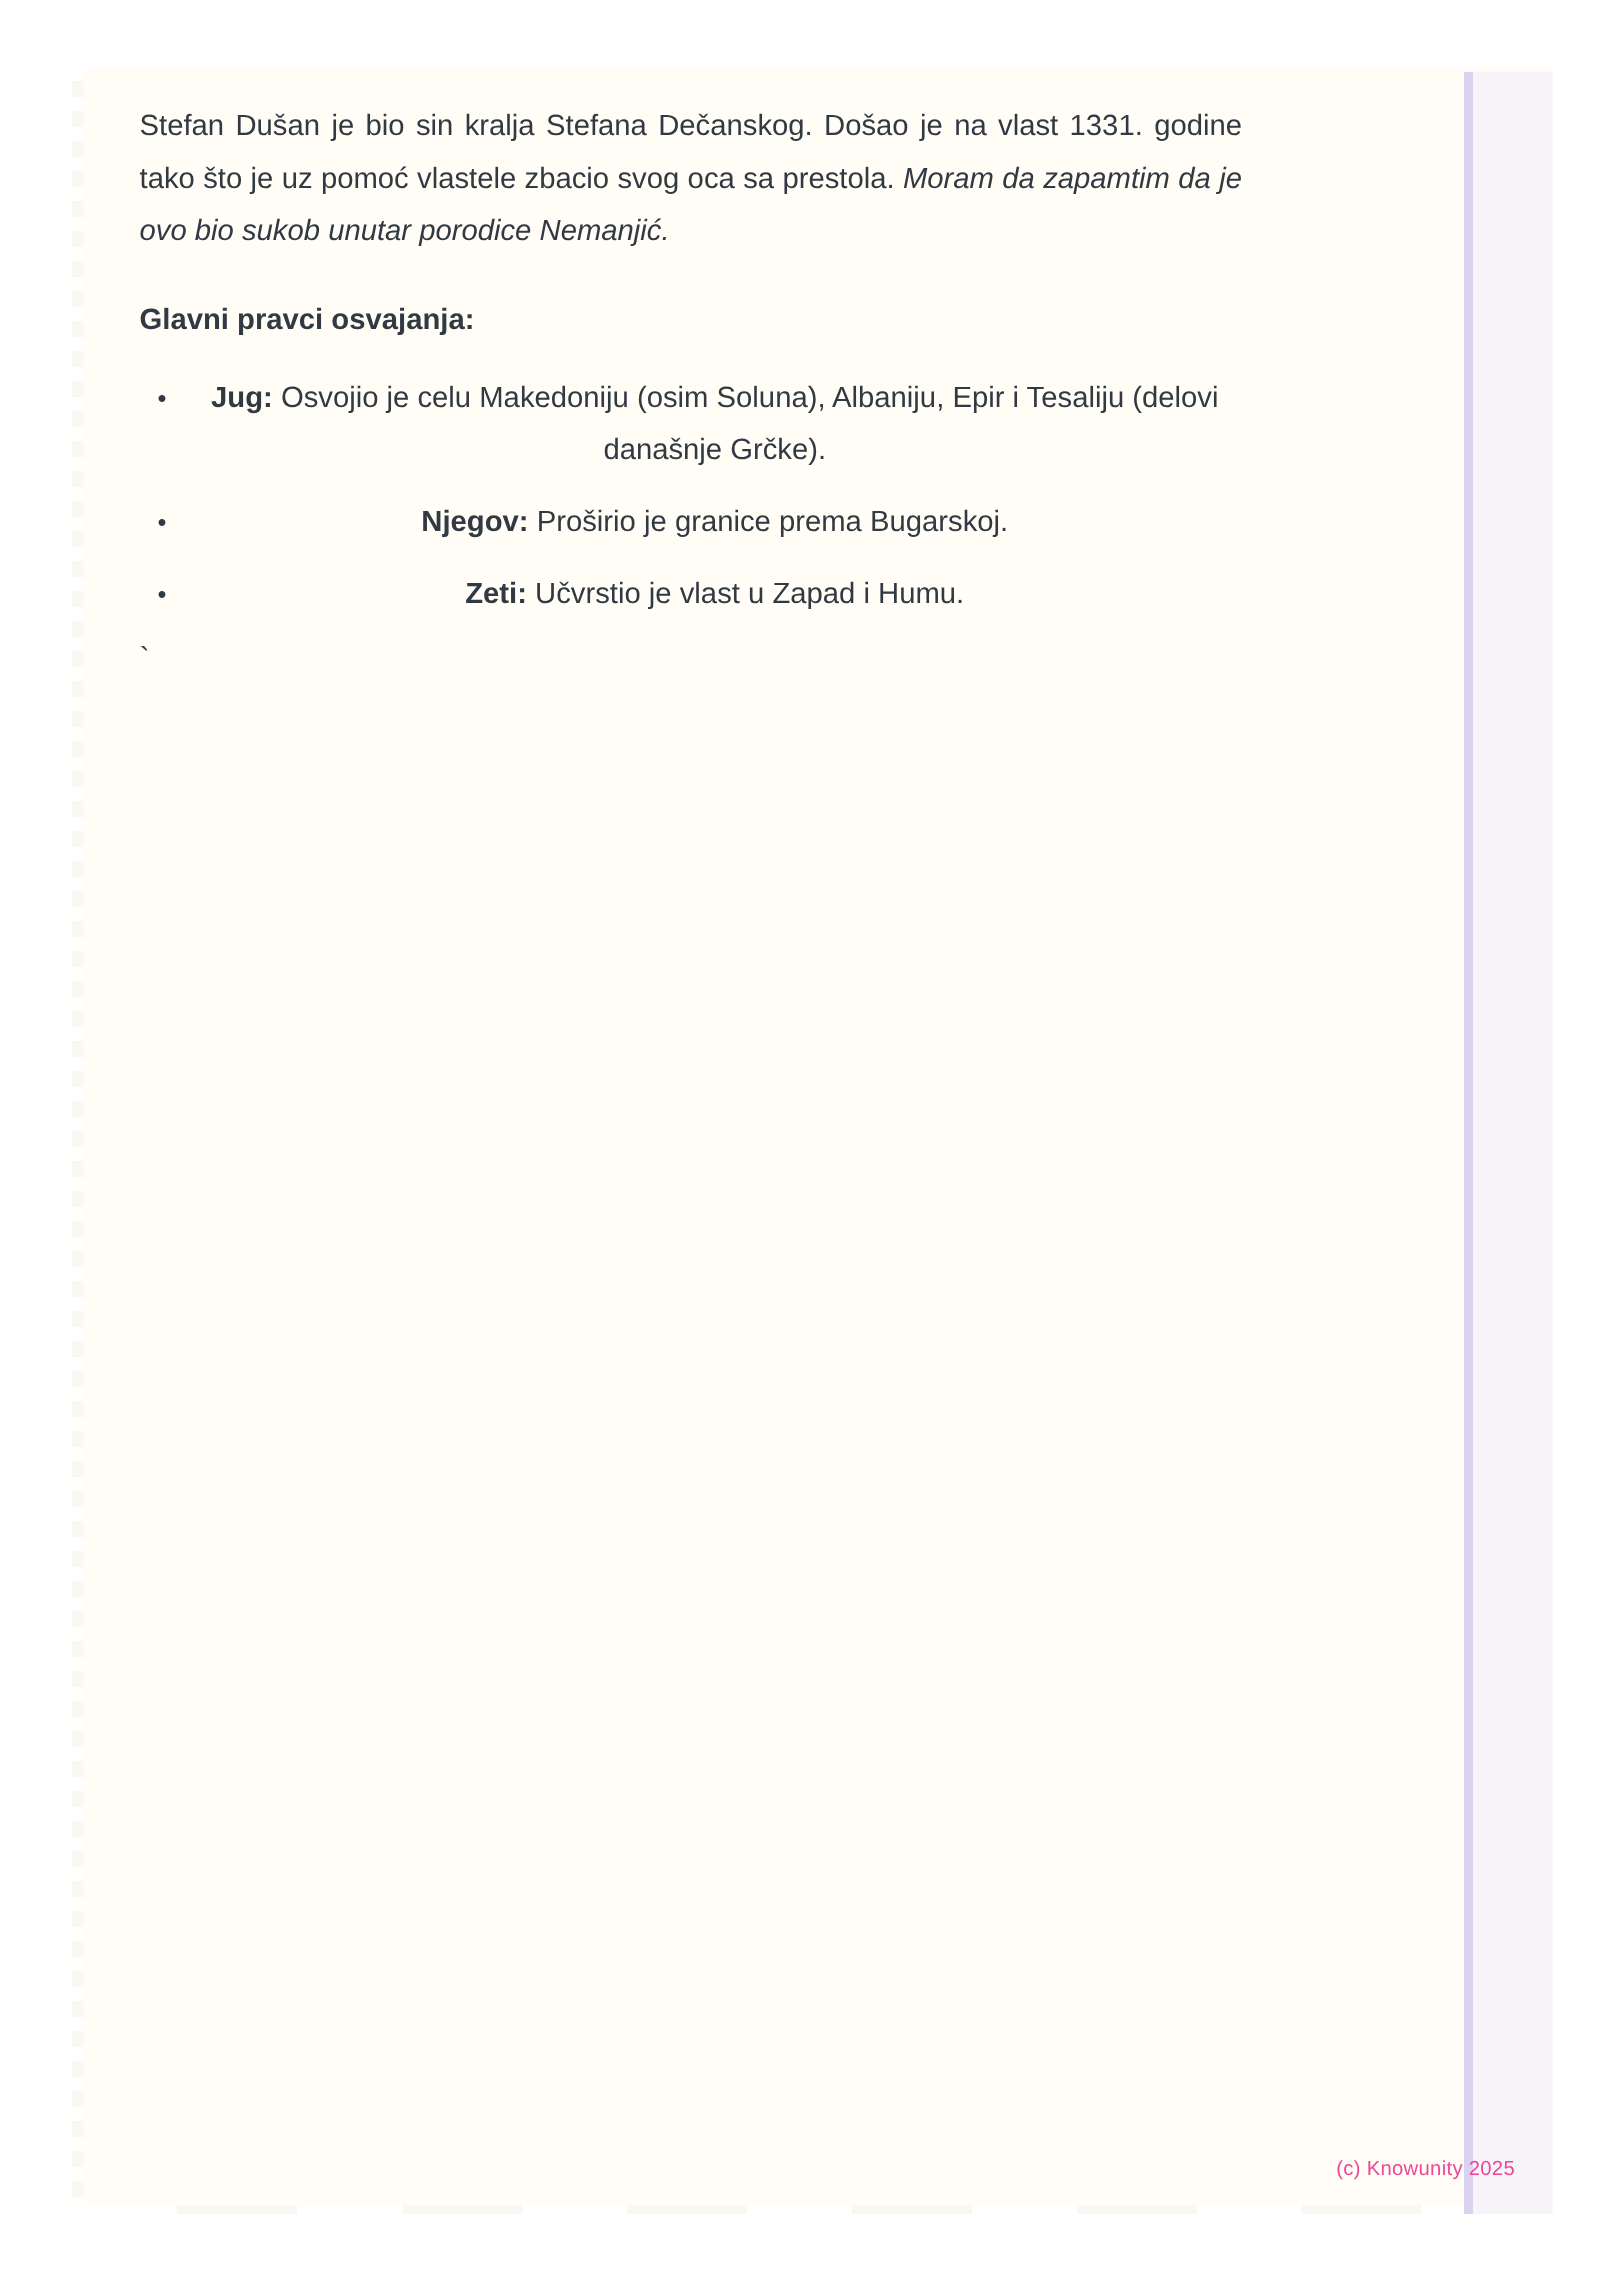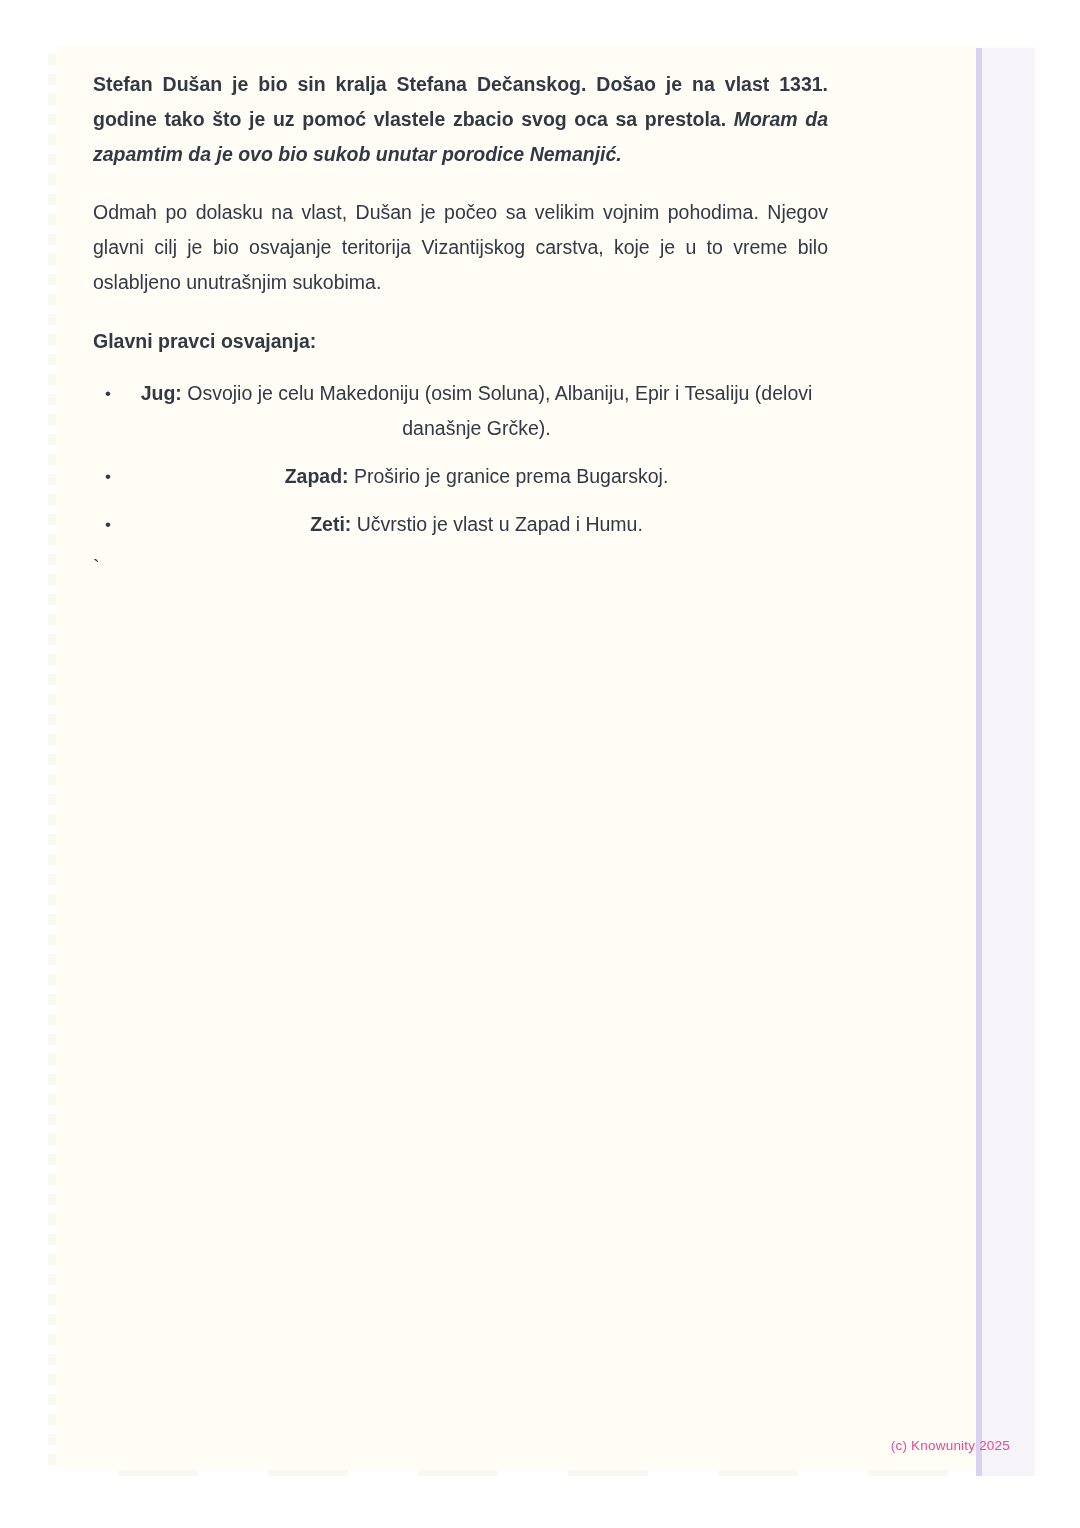--- a/index.html
+++ b/index.html
@@ -61,21 +61,21 @@
     font-size: 25px;
     line-height: 30px;
     font-weight: 600;
     color: #b3a6ec;
     letter-spacing: 0.1px;
   }
   p.body-para {
     text-align: justify;
     line-height: 35px;
   }
-  .para-1 { margin-top: 22px; font-weight: bold; }
+  .para-1 { margin-top: 22px; }
   .para-2 { margin-top: 23px; }
   .para-1 em { font-style: italic; }
   p.subheading {
     margin-top: 26px;
     font-weight: bold;
     line-height: 30px;
   }
   ul.direction-list {
     margin-top: 20px;
     list-style: none;
@@ -113,32 +113,31 @@
 
 <div class="page">
   <div class="page-edge-left"></div>
   <div class="page-edge-bottom"></div>
   <div class="side-strip"></div>
 
   <div class="content">
 
     <p class="body-para para-1"><span>Stefan Dušan je bio sin kralja Stefana Dečanskog. Došao je na vlast 1331. godine tako što je uz pomoć vlastele zbacio svog oca sa prestola. </span><em>Moram da zapamtim da je ovo bio sukob unutar porodice Nemanjić.</em></p>
 
-    <p class="body-para para-2">Odmah po dolasku na vlast, Dušan je počeo sa velikim vojnim pohodima. Njegov glavni cilj je bio osvajanje teritorija Vizantijskog carstva, koje je u to vreme bilo oslabljeno unutrašnjim sukobima.</p>
 
     <p class="subheading">Glavni pravci osvajanja:</p>
 
     <ul class="direction-list">
       <li>
         <span class="bullet-dot">•</span>
         <span class="bullet-body"><span class="bullet-label">Jug:</span><span> Osvojio je celu Makedoniju (osim Soluna), Albaniju, Epir i Tesaliju (delovi današnje Grčke).</span></span>
       </li>
       <li>
         <span class="bullet-dot">•</span>
-        <span class="bullet-body"><span class="bullet-label">Zapad:</span><span> Proširio je granice prema Bugarskoj.</span></span>
+        <span class="bullet-body"><span class="bullet-label">Njegov:</span><span> Proširio je granice prema Bugarskoj.</span></span>
       </li>
       <li>
         <span class="bullet-dot">•</span>
         <span class="bullet-body"><span class="bullet-label">Zeti:</span><span> Učvrstio je vlast u Zapad i Humu.</span></span>
       </li>
     </ul>
 
     <div class="stray">`</div>
   </div>
 </div>

